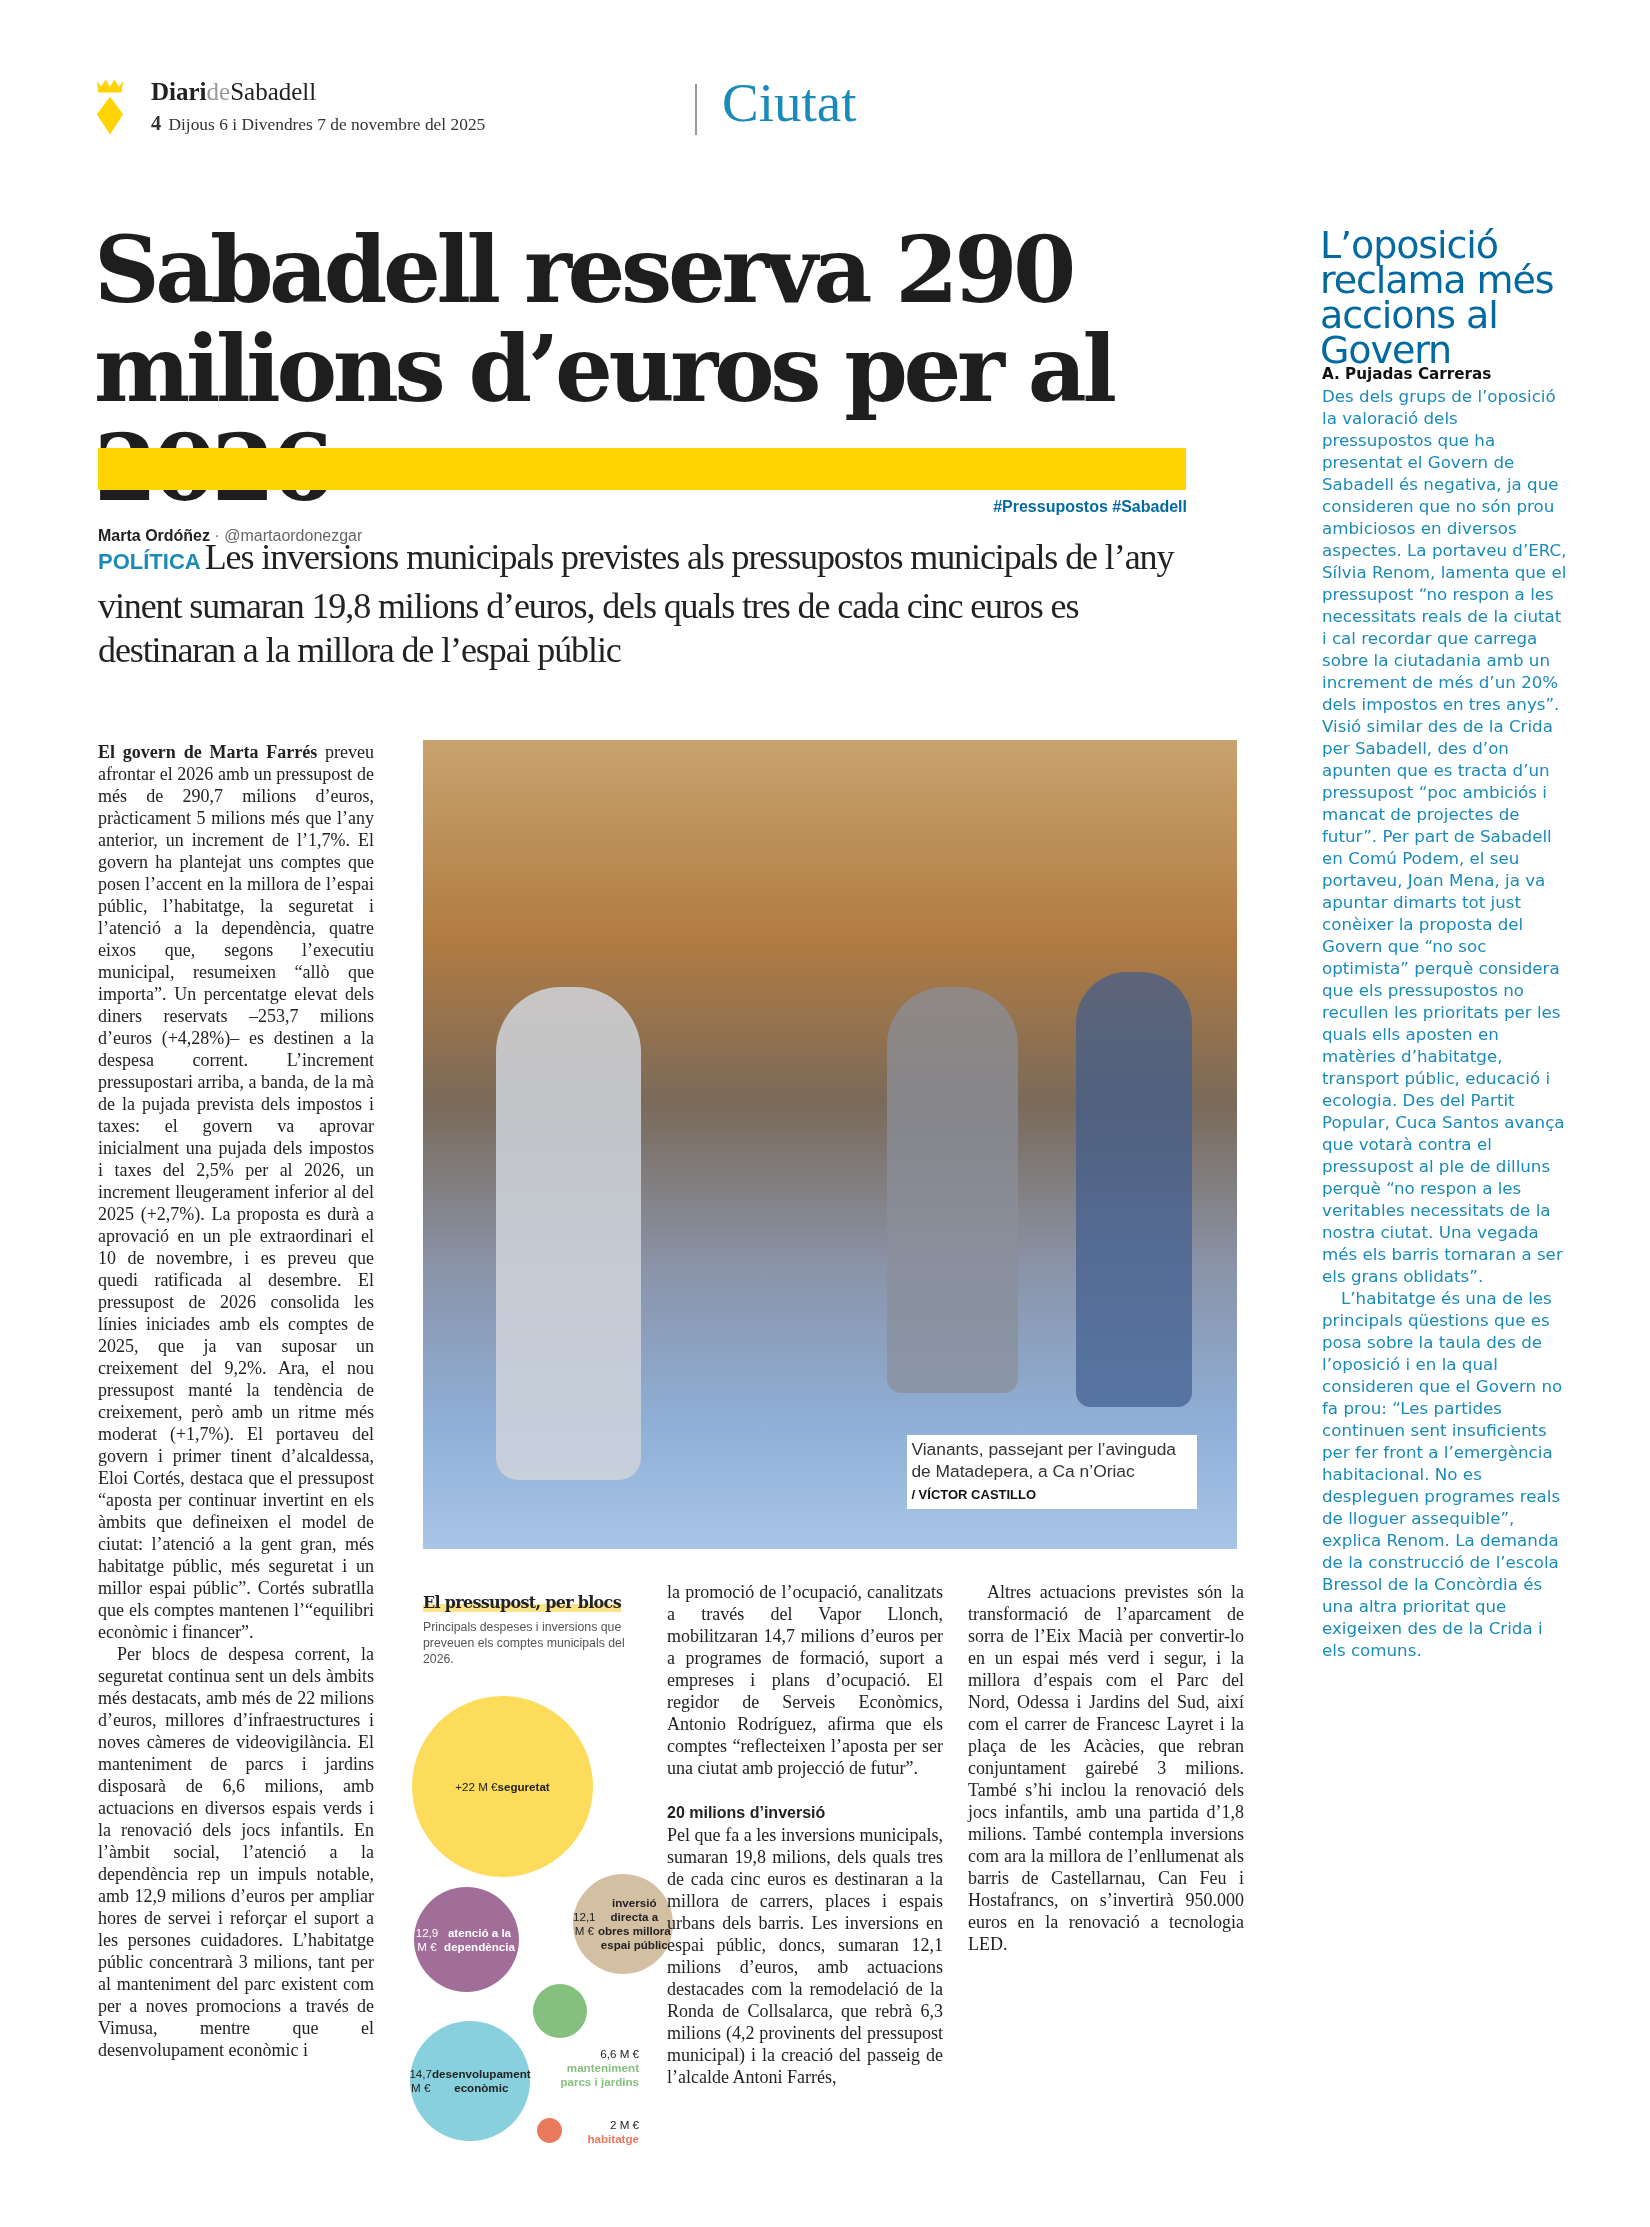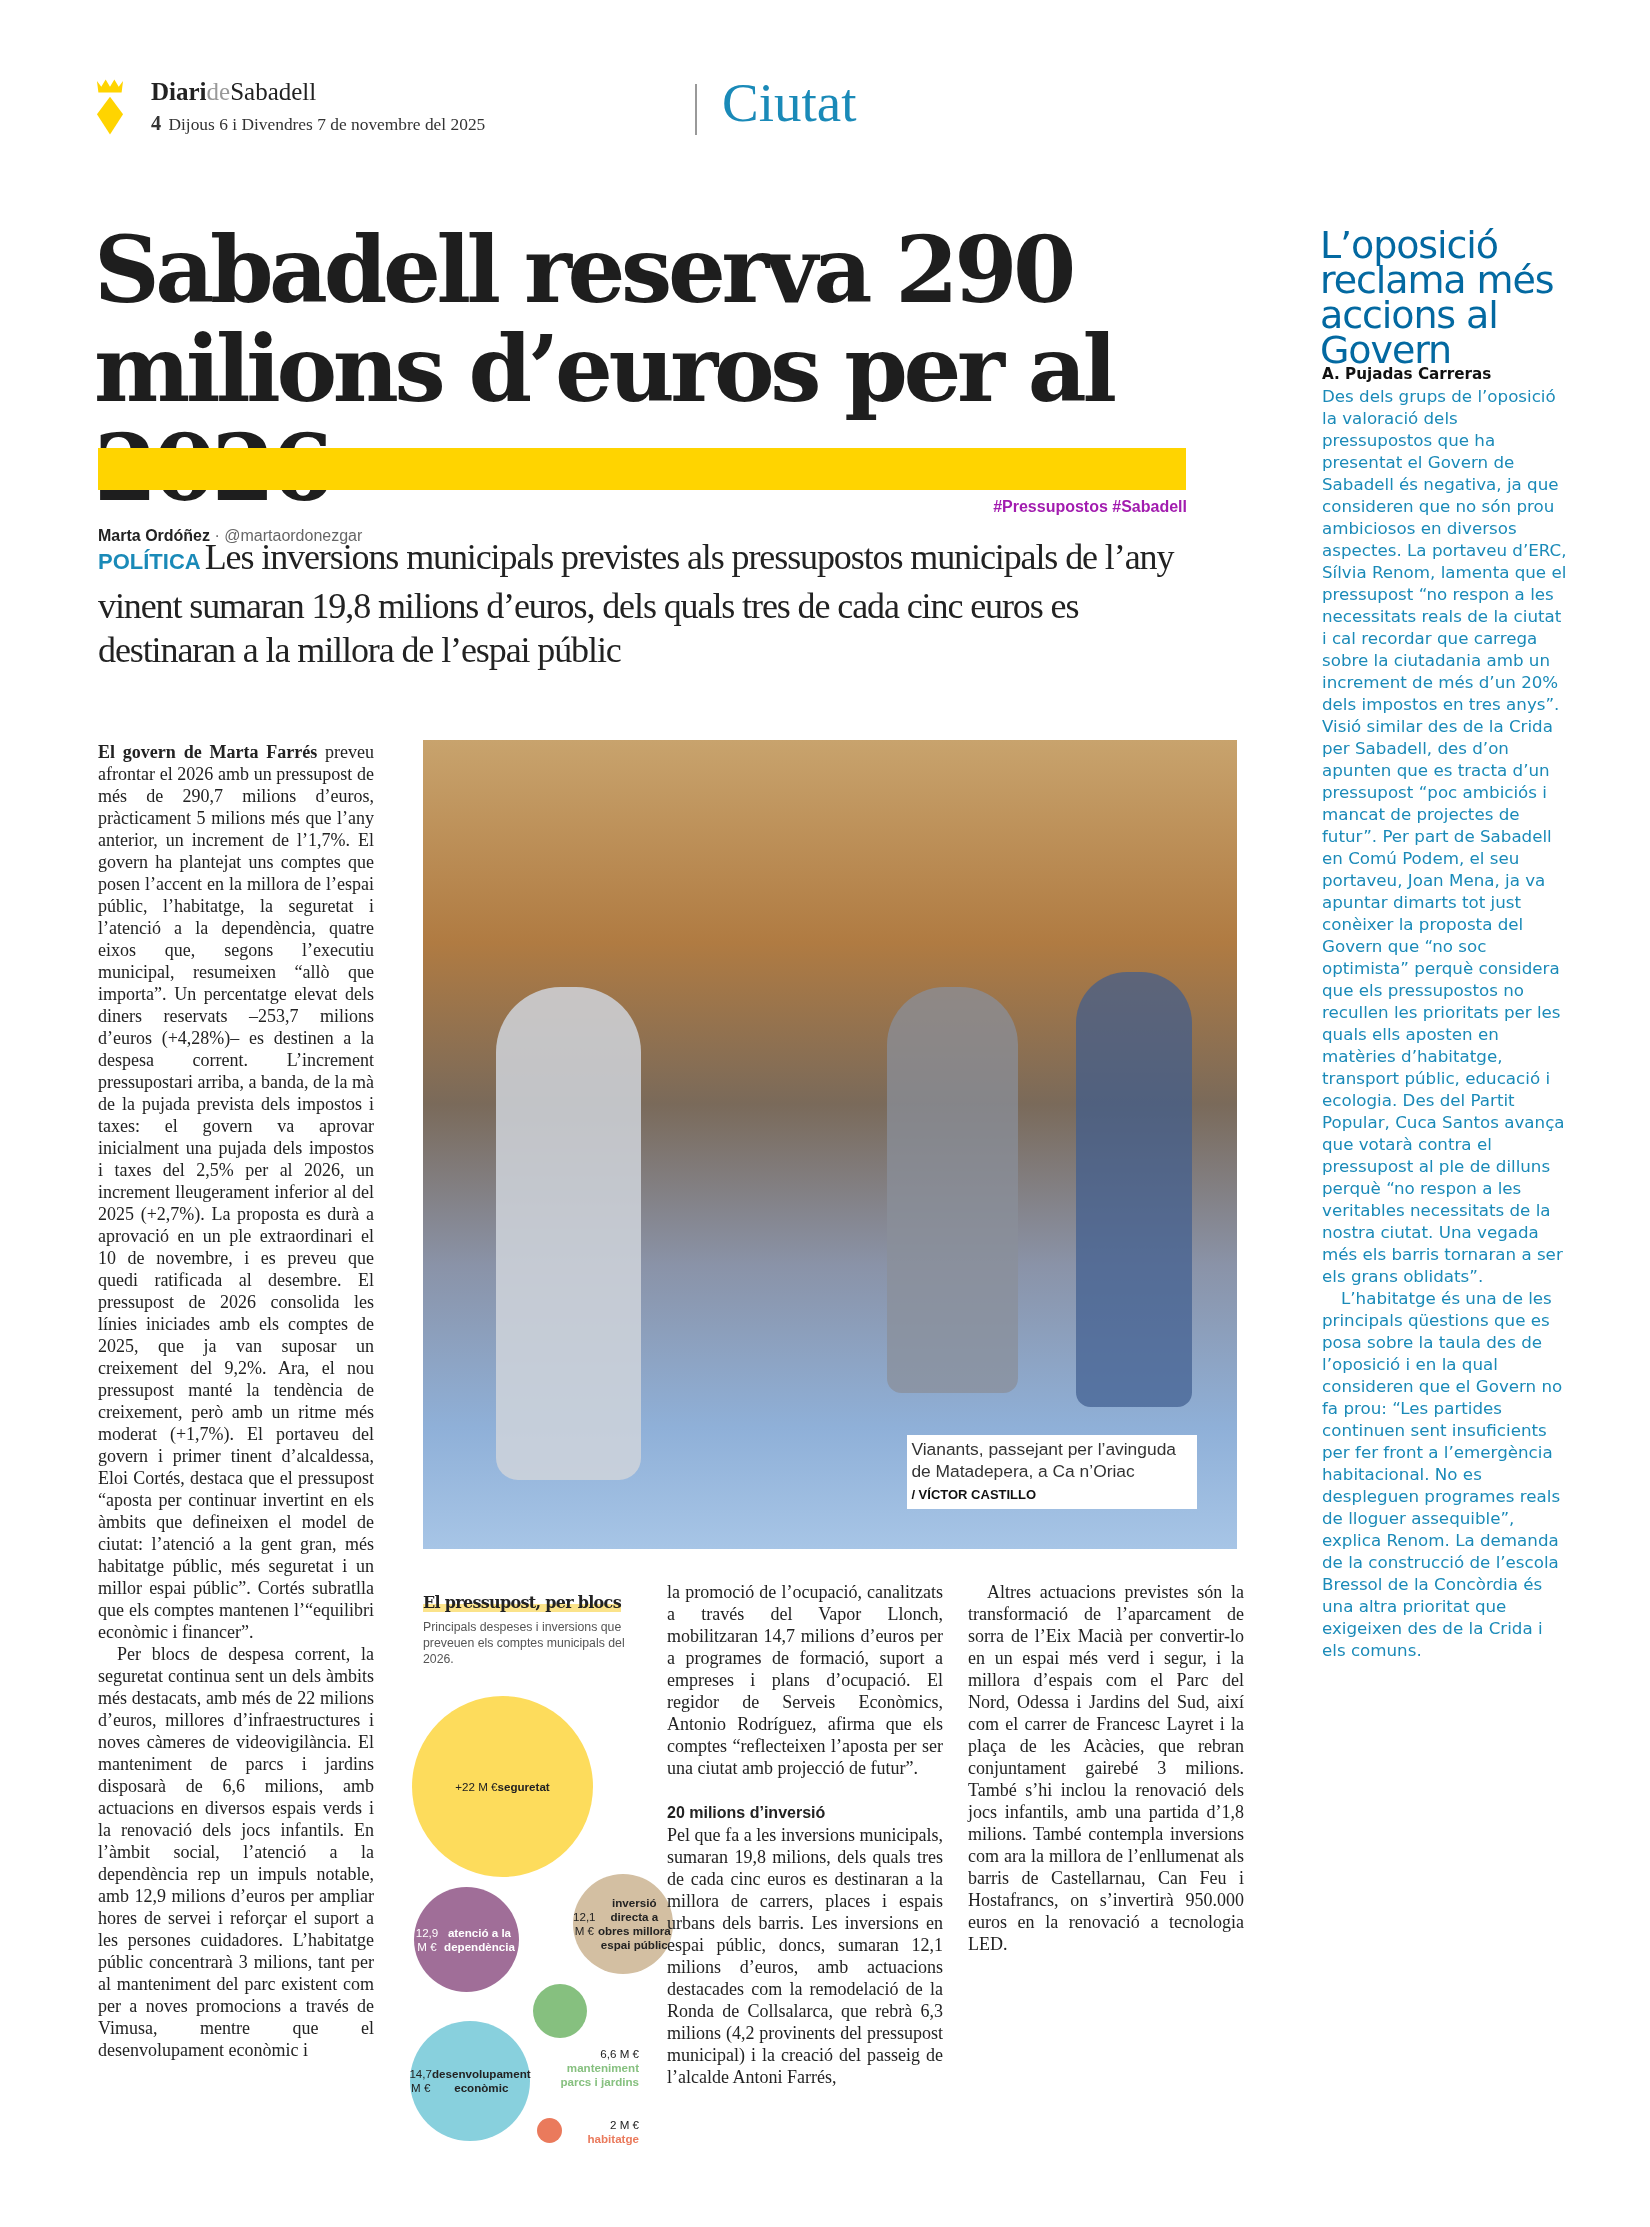--- a/index.html
+++ b/index.html
@@ -11,21 +11,21 @@
 #brand .de{color:#999}
 #dateline{left:151px;top:112px;font-size:17.4px;font-family:"Liberation Serif",serif;color:#333}
 #dateline b{font-size:20.3px;margin-right:7.3px}
 #sepline{left:695px;top:84px;width:1.5px;height:51px;background:#999}
 #section{left:722px;top:71px;font-size:55px;color:#1a8ab8;font-family:"Liberation Serif",serif}
 #headline{left:94px;top:221px;width:1117px;font-size:91px;line-height:99px;font-weight:700;font-family:"DejaVu Serif",serif;letter-spacing:-4.4px;color:#1e1e1e}
 #yellowbar{left:98px;top:448px;width:1088px;height:42px;background:#ffd400}
 #byline{left:98px;top:527px;font-size:16px;font-family:"Liberation Sans",sans-serif}
 #byline b{font-weight:700}
 #byline span.h{color:#666}
-#tags{right:464px;top:498px;font-size:16px;font-weight:700;color:#a21caf;font-family:"Liberation Sans",sans-serif}
+#tags{right:464px;top:498px;font-size:16px;font-weight:700;color:#0369a1;font-family:"Liberation Sans",sans-serif}
 #subhead{left:98px;top:535px;width:1103px;font-size:36px;line-height:44px;font-family:"Liberation Serif",serif;letter-spacing:-1.1px;color:#222}
 #subhead .kick{font-family:"Liberation Sans",sans-serif;font-size:22px;font-weight:700;color:#1a8ab8;margin-right:4px;letter-spacing:0}
 .col{position:absolute;font-family:"Liberation Serif",serif;font-size:18px;line-height:22px;text-align:justify;color:#222;hyphens:auto}
 .col p{text-indent:19px}
 .col p.first{text-indent:0}
 #col1{left:98px;top:741px;width:276px}
 #photo{left:423px;top:740px;width:814px;height:809px;background:linear-gradient(180deg,#c8a36d 0%,#b07b42 25%,#7a6a5a 45%,#8a93a8 65%,#8fb0d8 85%,#a7c5e6 100%)}
 #photo .p1{left:73px;top:247px;width:145px;height:493px;background:#cfd4db;border-radius:65px 65px 22px 22px;opacity:.85}
 #photo .p2{left:464px;top:247px;width:131px;height:406px;background:#8a8f99;border-radius:58px 58px 14.5px 14.5px;opacity:.75}
 #photo .p3{left:653px;top:232px;width:116px;height:435px;background:#3e5d8f;border-radius:51px 51px 14.5px 14.5px;opacity:.7}

